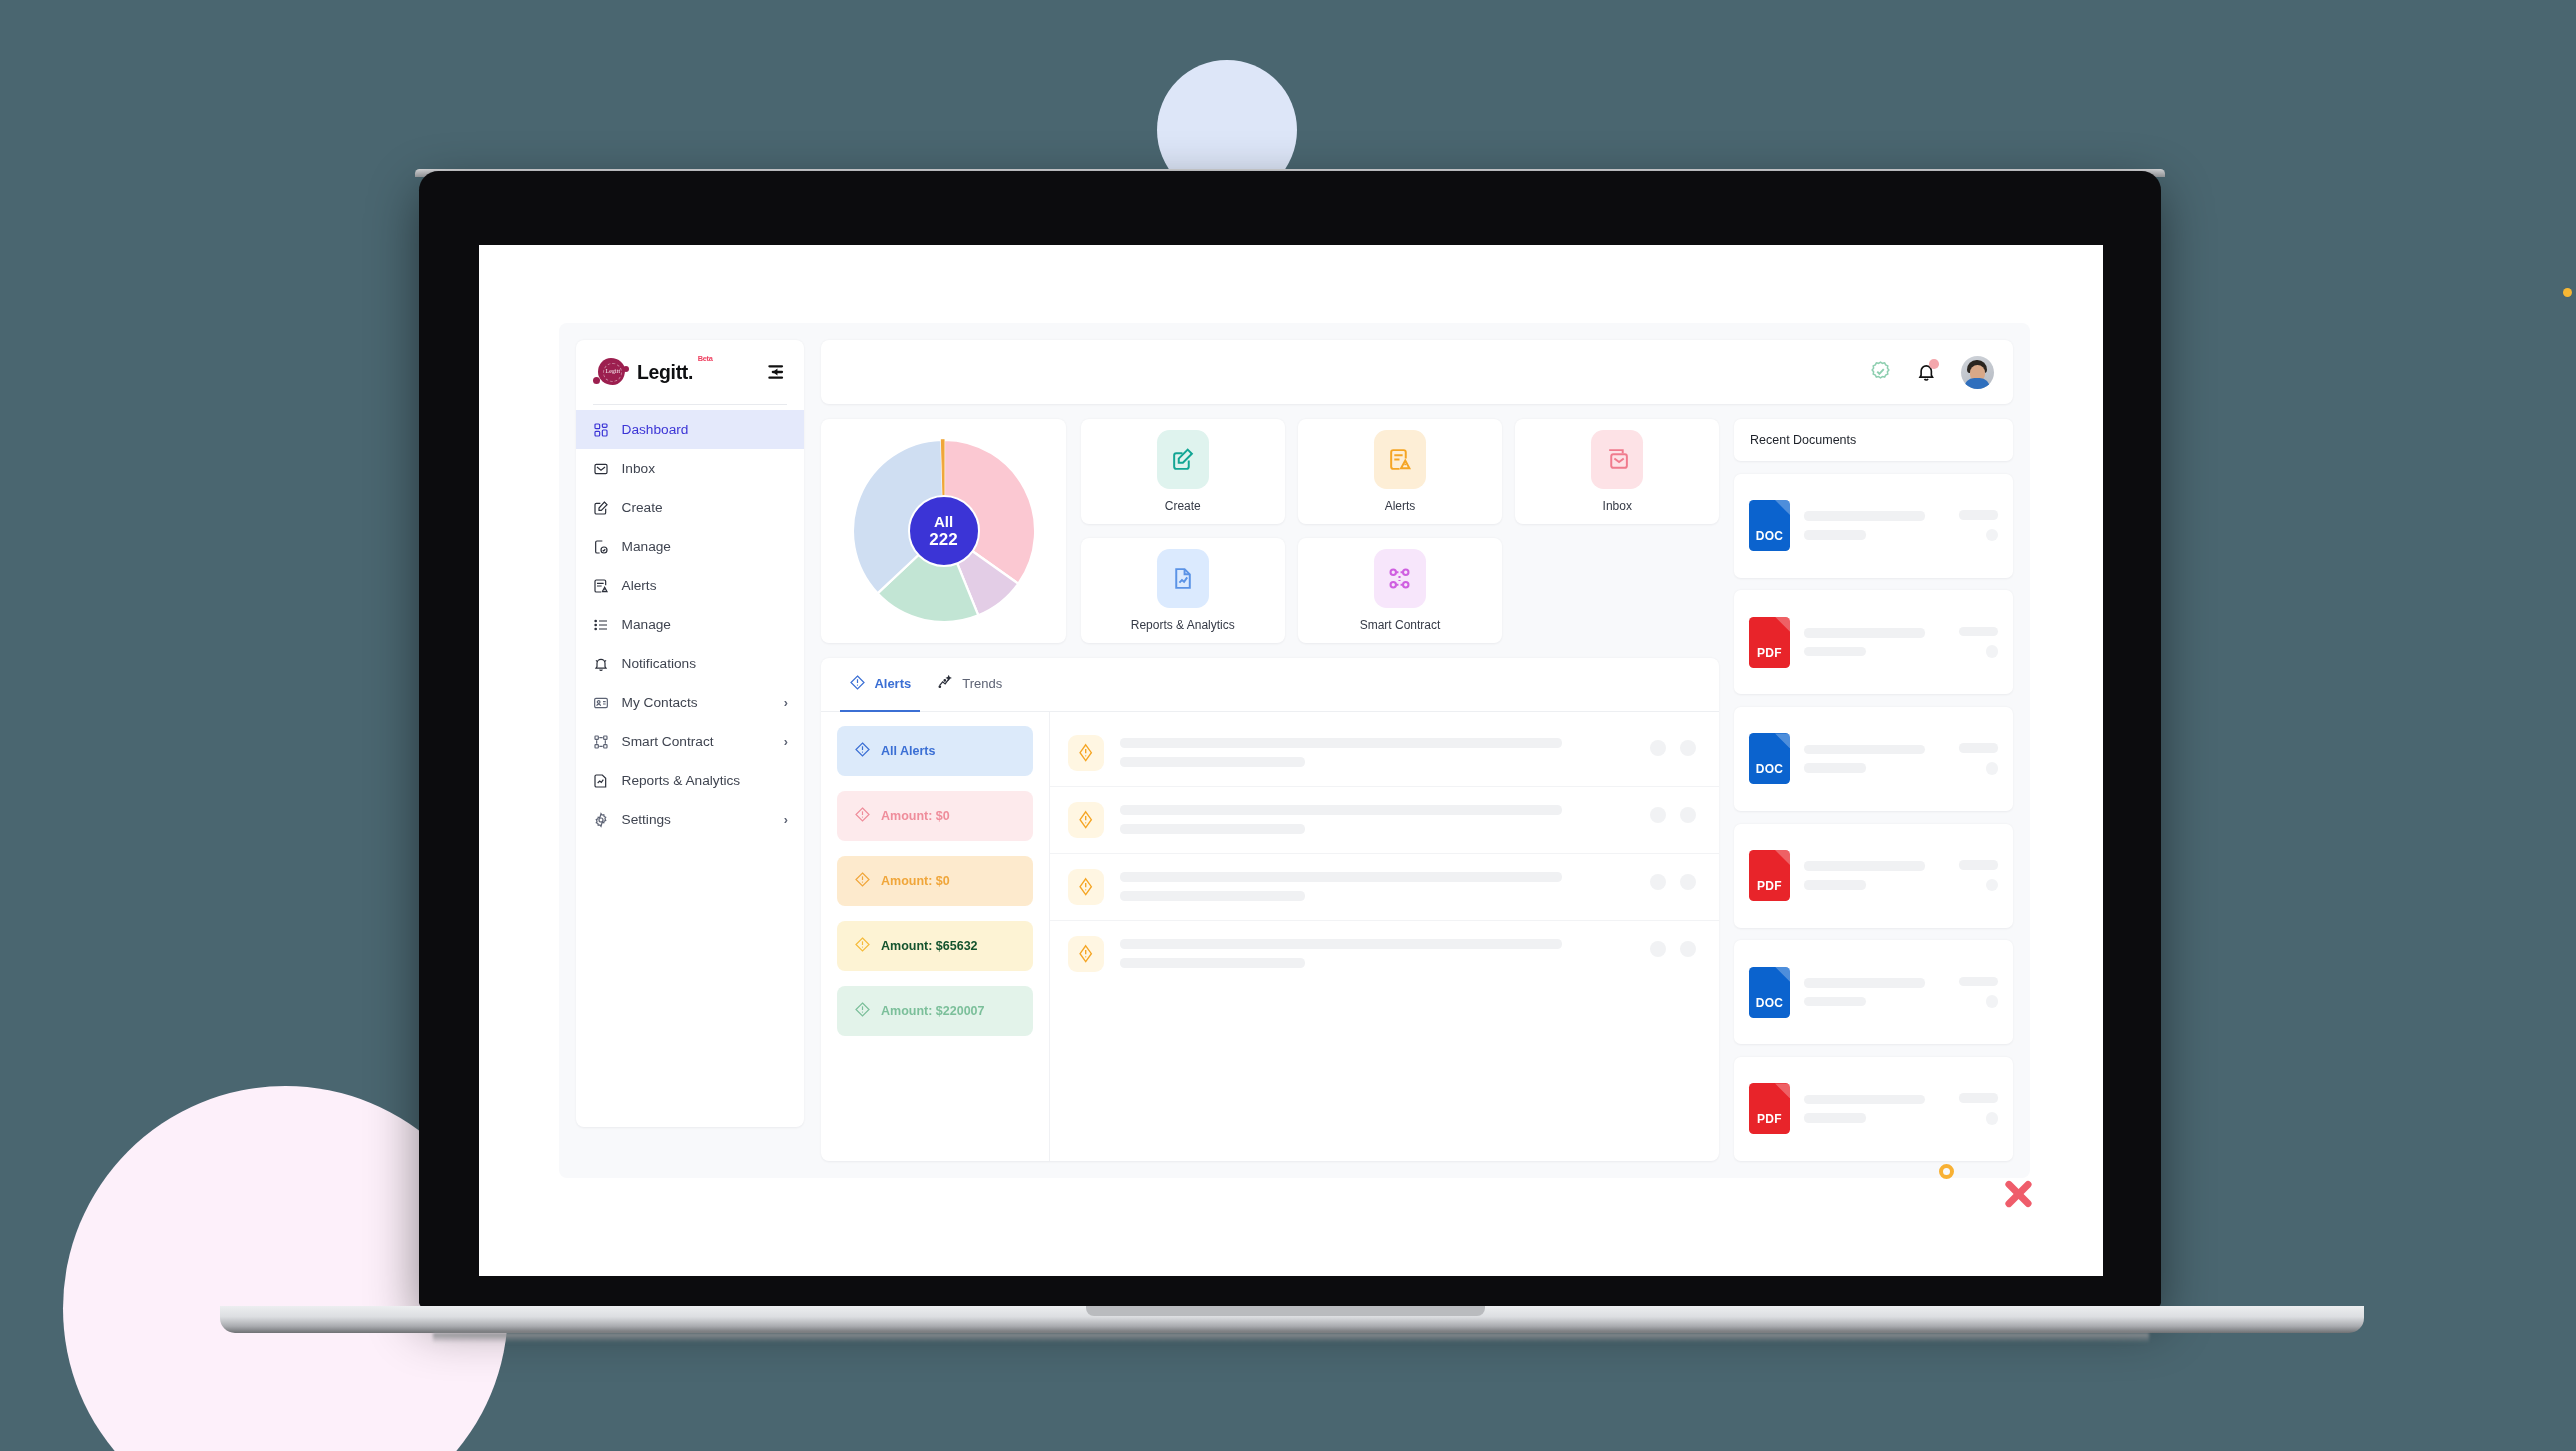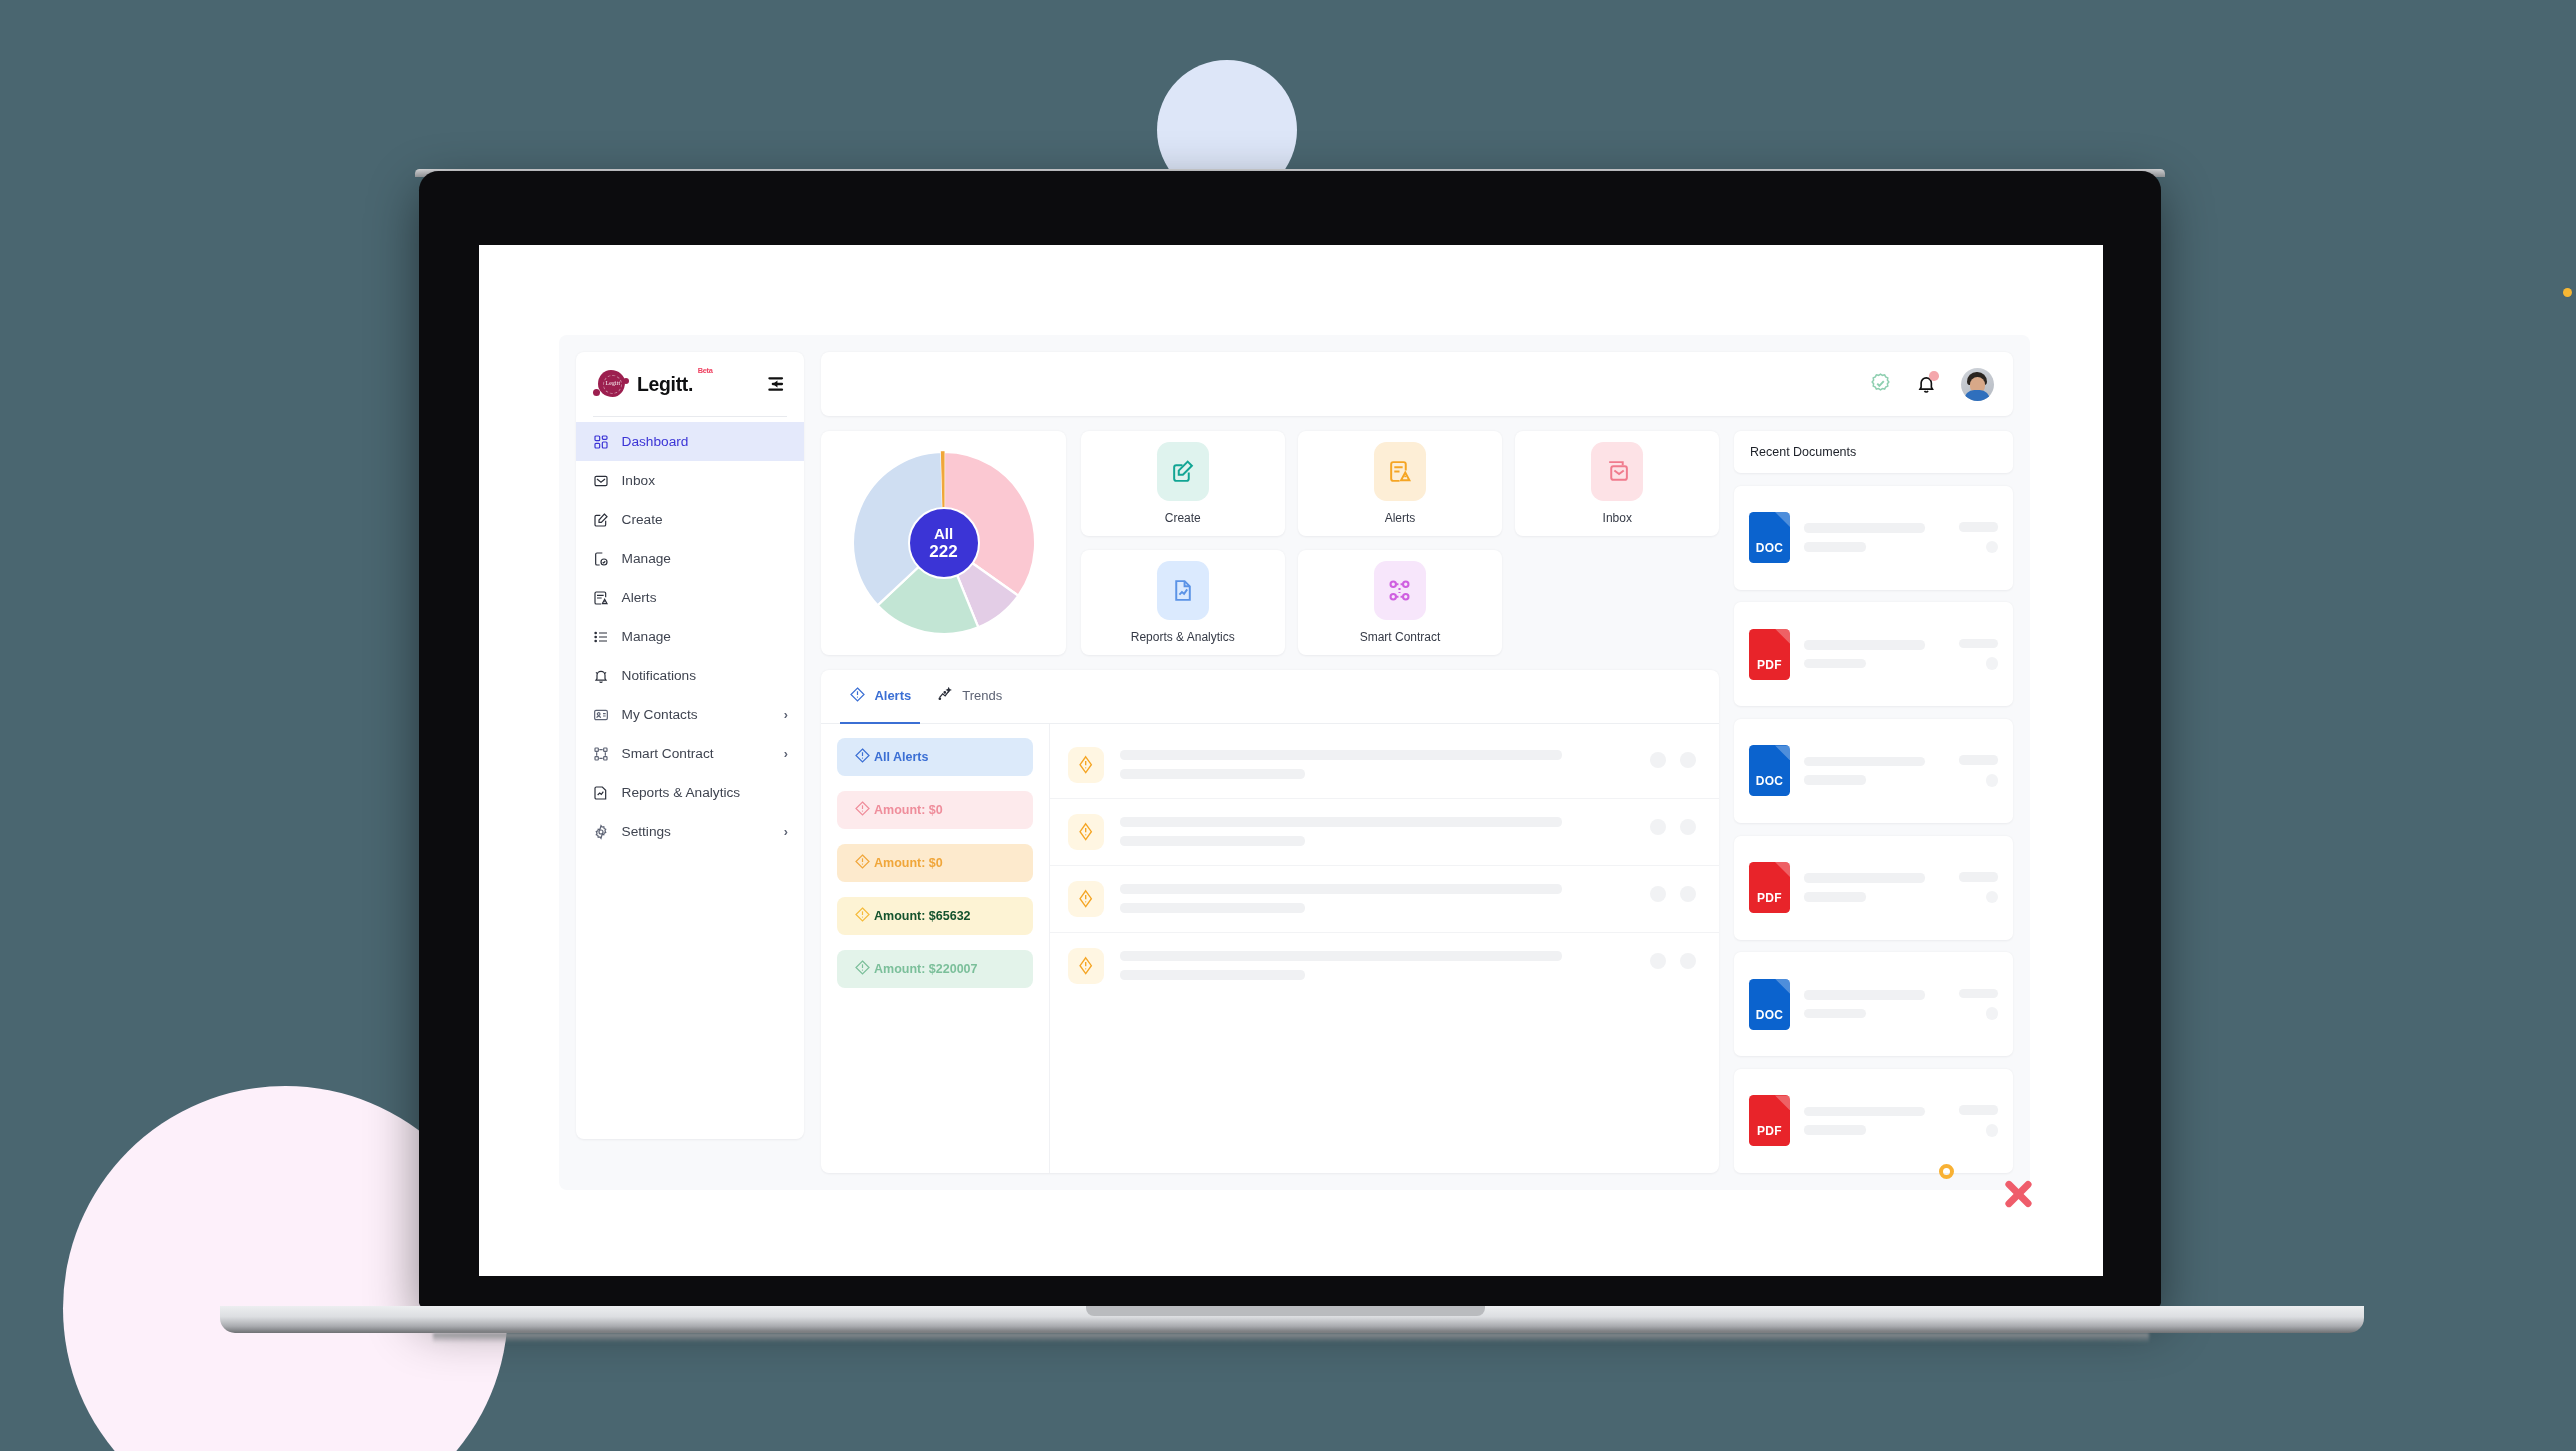--- a/index.html
+++ b/index.html
@@ -68,21 +68,21 @@
   }
   .laptop-foot {
     position: absolute; left: 433px; top: 1333px;
     width: 1716px; height: 10.3px;
     background: linear-gradient(to bottom, #8e9094, rgba(142,144,148,0));
     filter: blur(1.7px);
   }
 
   
   .app {
-    position: absolute; left: 0; top: 16px;
+    position: absolute; left: 0; top: 4px;
     width: 1624px; height: 1031px;
     background: #ffffff;
   }
   .app-canvas {
     position: absolute; left: 80px; top: 74px;
     width: 1471px; height: 855px;
     background: #f8f9fb;
     border-radius: 8px;
     display: flex;
     gap: 17px;
@@ -251,22 +251,22 @@
     display: flex; align-items: center; gap: 8px;
     height: 54px; padding: 0 9px;
     font-size: 13px; color: #5d6374; cursor: pointer;
     border-bottom: 2.3px solid transparent;
   }
   .tab.active { color: #3b6fd4; border-bottom-color: #3b6fd4; font-weight: 600; }
 
   .alerts-body { display: flex; flex: 1; min-height: 0; }
   .alert-filters { width: 228px; flex: 0 0 228px; padding: 13.7px 16px; display: flex; flex-direction: column; gap: 15px; }
   .filter-chip {
-    height: 38px; border-radius: 8px;
-    display: flex; align-items: center; gap: 3px;
+    height: 50px; border-radius: 8px;
+    display: flex; align-items: center; gap: 10px;
     padding: 0 17px; font-size: 12.5px; font-weight: 600; cursor: pointer;
   }
   .alert-list { flex: 1; border-left: 0.6px solid #f0f1f4; padding: 8px 0 0 0; }
   .alert-row { display: flex; align-items: flex-start; gap: 16px; padding: 15px 23px 15px 18px; border-bottom: 0.6px solid #f2f3f5; }
   .alert-row:last-child { border-bottom: none; }
   .alert-ico-tile {
     width: 36px; height: 36px; border-radius: 9px; background: #fff6e2;
     display: flex; align-items: center; justify-content: center; flex: 0 0 36px;
   }
   .alert-lines { flex: 1; display: flex; flex-direction: column; gap: 9px; padding-top: 3.4px; }

